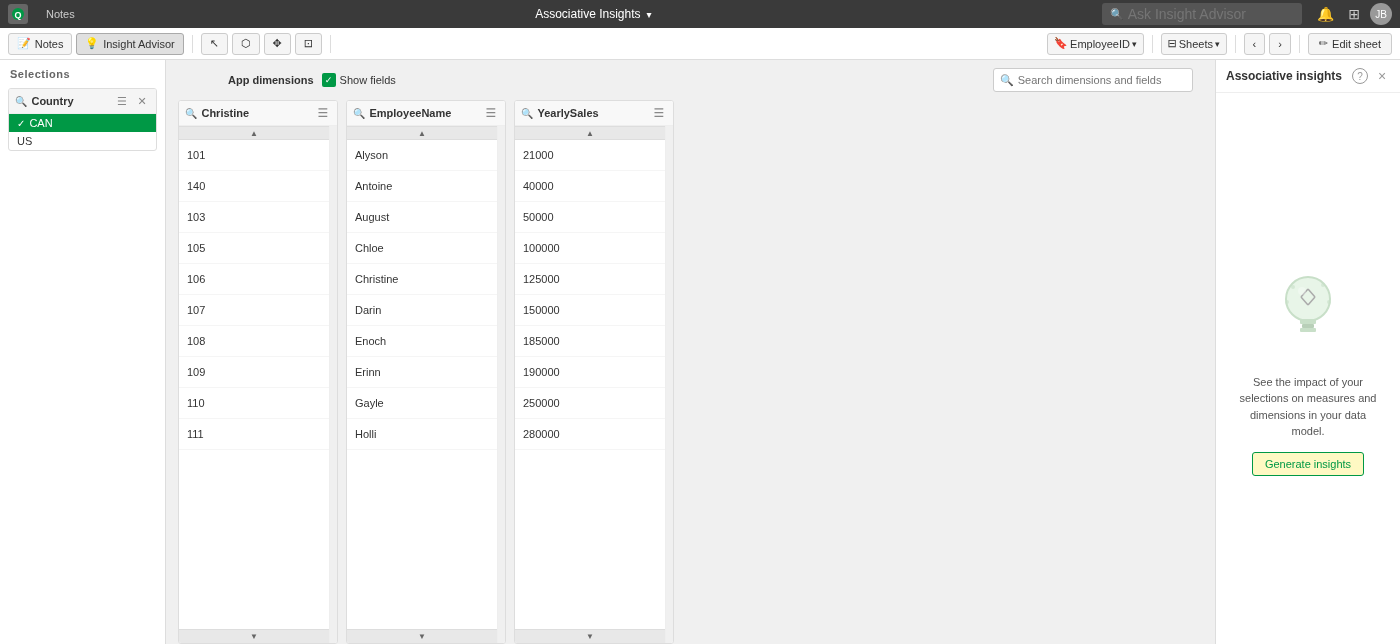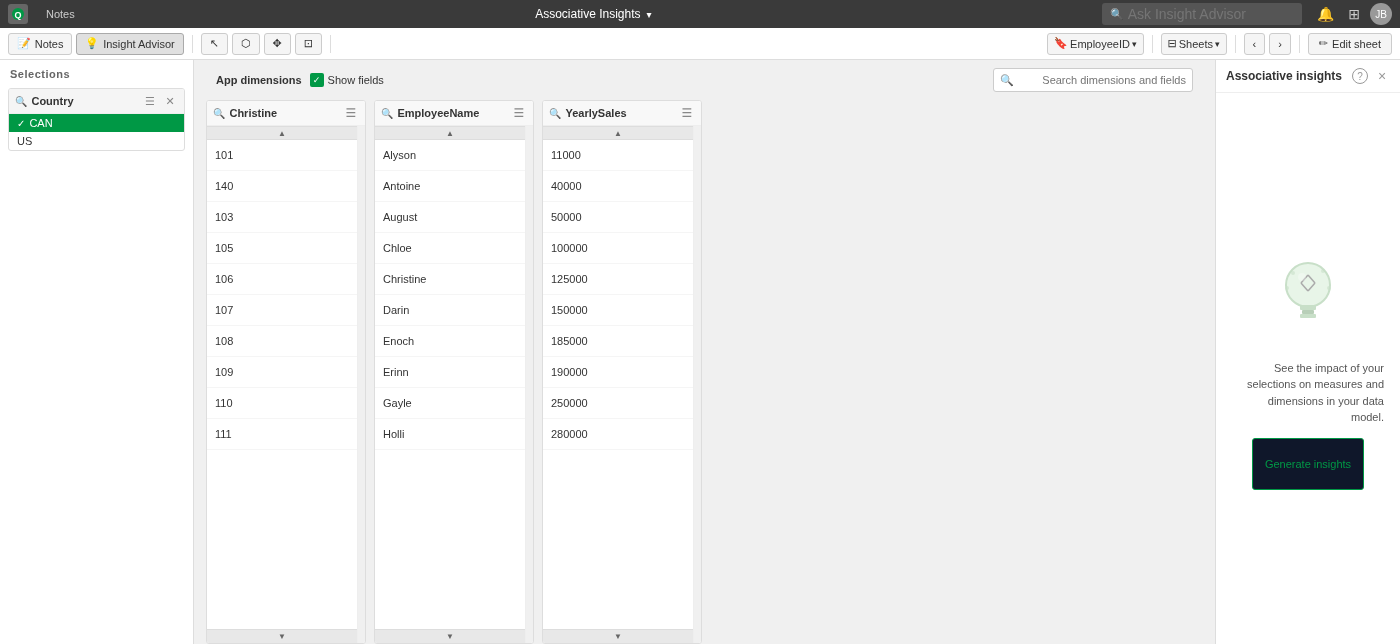--- a/index.html
+++ b/index.html
@@ -100,21 +100,21 @@
     }
 
     
     .main-layout {
       display: flex;
       height: calc(644px - 28px - 32px);
     }
 
     
     .selections-panel {
-      width: 194px;
+      width: 166px;
       background: #fff;
       border-right: 1px solid #ddd;
       display: flex;
       flex-direction: column;
       overflow: hidden;
     }
     .selections-header {
       padding: 8px 10px 4px;
       font-size: 11px;
       color: #666;
@@ -171,20 +171,21 @@
       display: flex;
       flex-direction: column;
       overflow: hidden;
     }
     .dimensions-toolbar {
       display: flex;
       align-items: center;
       padding: 8px 22px;
       gap: 8px;
       background: #f0f0f0;
+      margin-left: 40px;
     }
     .dimensions-title {
       font-size: 11px;
       font-weight: 600;
       color: #333;
     }
     .show-fields-check {
       display: flex; align-items: center; gap: 4px;
       font-size: 11px;
       color: #333;
@@ -333,29 +334,29 @@
       padding: 16px;
       gap: 12px;
     }
     .insights-bulb {
       width: 80px; height: 100px;
       display: flex; align-items: center; justify-content: center;
     }
     .insights-desc {
       font-size: 11px;
       color: #555;
-      text-align: right;
+      text-align: center;
       line-height: 1.5;
     }
     .generate-btn {
-      background: #0f172a;
+      background: #fef9c3;
       border: 1px solid #009845;
       color: #009845;
       border-radius: 3px;
-      padding: 19px 12px;
+      padding: 5px 12px;
       font-size: 11px;
       cursor: pointer;
       font-weight: 500;
     }
 
     
     ::-webkit-scrollbar { width: 6px; height: 6px; }
     ::-webkit-scrollbar-track { background: #f0f0f0; }
     ::-webkit-scrollbar-thumb { background: #ccc; border-radius: 3px; }
   </style>
@@ -466,21 +467,21 @@
 
   <div class="dimensions-panel">
     <div class="dimensions-toolbar">
       <span class="dimensions-title">App dimensions</span>
       <label class="show-fields-check">
         <div class="checkbox">✓</div>
         <span>Show fields</span>
       </label>
       <div class="search-dimensions">
         <span style="color:#888; font-size:11px;">🔍</span>
-        <input type="text" style="border: none; outline: none; font-size: 11px; flex: 1 1 0%; background: transparent; text-align: right;" placeholder="Search dimensions and fields">
+        <input type="text" style="border: none; outline: none; font-size: 11px; flex: 1 1 0%; background: transparent;" placeholder="Search dimensions and fields">
       </div>
     </div>
 
     <div class="dimension-columns">
 
       <div class="dim-column">
         <div class="dim-header">
           <span class="dim-search-icon">🔍</span>
           <span class="dim-title">Christine</span>
           <div class="dim-menu-btn">☰</div>
@@ -536,21 +537,21 @@
       <div class="dim-column">
         <div class="dim-header">
           <span class="dim-search-icon">🔍</span>
           <span class="dim-title">YearlySales</span>
           <div class="dim-menu-btn">☰</div>
         </div>
         <div class="dim-content-row">
           <div class="dim-col-inner">
             <div class="scroll-up-btn">▲</div>
             <div class="dim-list">
-              <div class="dim-item">11000</div>
+              <div class="dim-item">21000</div>
               <div class="dim-item">40000</div>
               <div class="dim-item">50000</div>
               <div class="dim-item">100000</div>
               <div class="dim-item">125000</div>
               <div class="dim-item">150000</div>
               <div class="dim-item">185000</div>
               <div class="dim-item">190000</div>
               <div class="dim-item">250000</div>
               <div class="dim-item">280000</div>
             </div>

